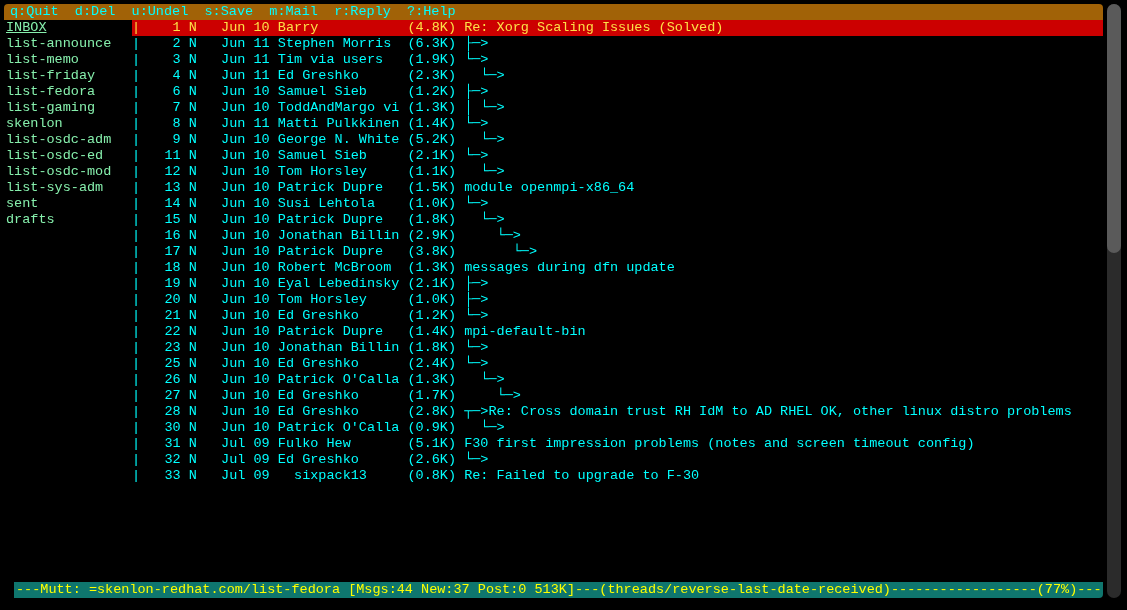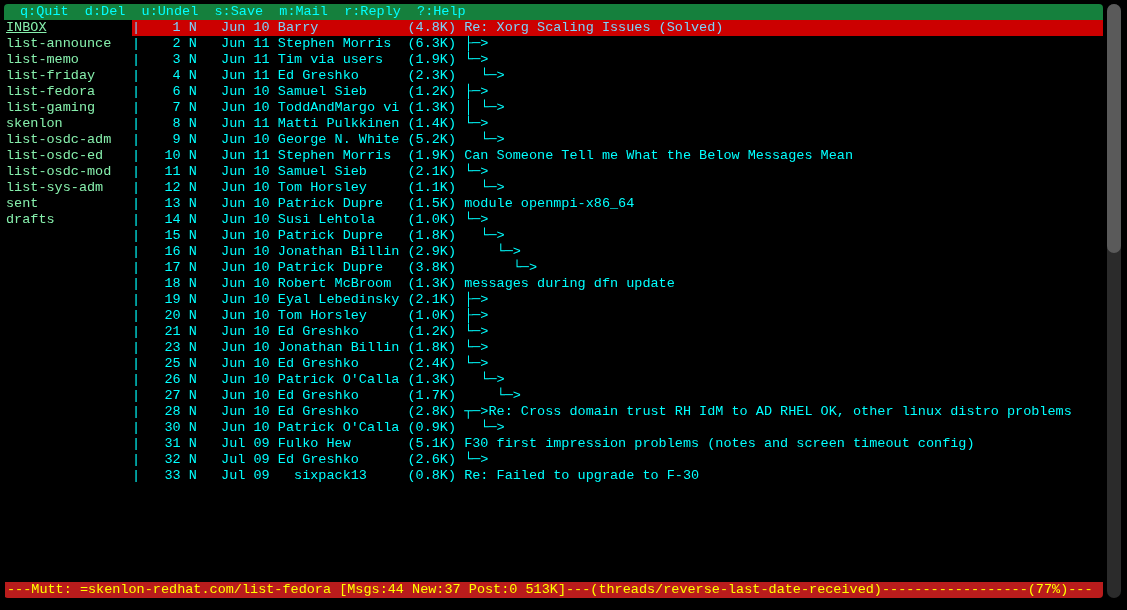--- a/index.html
+++ b/index.html
@@ -1,27 +1,27 @@
 <!DOCTYPE html>
 <html><head>
 <meta charset="utf-8">
 <style>
   html,body{margin:0;padding:0;background:#000;overflow:hidden}
   body{font-family:"Courier New",monospace;font-size:13.5px;line-height:16px;color:#0ff;width:1127px;height:610px;position:relative}
   .terminal{position:absolute;top:4px;left:4px;right:24px;bottom:12px;background:#000;border-radius:4px;overflow:hidden}
-  .topbar{background:#15803d;color:#00f;padding:0 16px;white-space:pre}
+  .topbar{background:#a16207;color:#00f;padding:0 6px;white-space:pre}
   .topbar .cmd{color:#0ff}
   .body-area{display:flex;height:calc(100% - 32px)}
   .sidebar{width:128px;background:#000;color:#86efac}
   .sidebar div{white-space:pre;padding-left:2px}
   .sidebar .highlight{text-decoration:underline}
   .msglist{flex:1;background:#000;color:#0ff;overflow:hidden}
   .row{white-space:pre;padding-left:0}
-  .row.sel{background:#c00;color:#7dd3fc}
-  .status{position:absolute;bottom:0;left:1px;right:0;background:#b91c1c;color:#ff0;white-space:pre;padding:0 2px}
+  .row.sel{background:#c00;color:#fde047}
+  .status{position:absolute;bottom:0;left:10px;right:0;background:#0f766e;color:#ff0;white-space:pre;padding:0 2px}
   .sc{position:absolute;right:6px;top:4px;bottom:12px;width:14px;background:#2b2b2b;border-radius:7px}
   .thumb{position:absolute;left:0;right:0;top:0;height:42%;background:#5a5a5a;border-radius:7px}
 </style>
 </head>
 <body>
 
 <div class="terminal">
   <div class="topbar"><span class="cmd">q</span><span class="cmd">:Quit</span>  <span class="cmd">d</span><span class="cmd">:Del</span>  <span class="cmd">u</span><span class="cmd">:Undel</span>  <span class="cmd">s</span><span class="cmd">:Save</span>  <span class="cmd">m</span><span class="cmd">:Mail</span>  <span class="cmd">r</span><span class="cmd">:Reply</span>  <span class="cmd">?</span><span class="cmd">:Help</span>   </div>
   <div class="body-area">
     <div class="sidebar">
@@ -41,32 +41,32 @@
       </div>
     <div class="msglist">
         <div class="row sel">|    1 N   Jun 10 Barry           (4.8K) Re: Xorg Scaling Issues (Solved)</div>
         <div class="row">|    2 N   Jun 11 Stephen Morris  (6.3K) ├─&gt;</div>
         <div class="row">|    3 N   Jun 11 Tim via users   (1.9K) └─&gt;</div>
         <div class="row">|    4 N   Jun 11 Ed Greshko      (2.3K)   └─&gt;</div>
         <div class="row">|    6 N   Jun 10 Samuel Sieb     (1.2K) ├─&gt;</div>
         <div class="row">|    7 N   Jun 10 ToddAndMargo vi (1.3K) │ └─&gt;</div>
         <div class="row">|    8 N   Jun 11 Matti Pulkkinen (1.4K) └─&gt;</div>
         <div class="row">|    9 N   Jun 10 George N. White (5.2K)   └─&gt;</div>
-        <div class="row">|   10 N   Jun 11 Stephen Morris  (1.9K) Can Someone Tell me What the Below Messages Mean</div>
         <div class="row">|   11 N   Jun 10 Samuel Sieb     (2.1K) └─&gt;</div>
         <div class="row">|   12 N   Jun 10 Tom Horsley     (1.1K)   └─&gt;</div>
         <div class="row">|   13 N   Jun 10 Patrick Dupre   (1.5K) module openmpi-x86_64</div>
         <div class="row">|   14 N   Jun 10 Susi Lehtola    (1.0K) └─&gt;</div>
         <div class="row">|   15 N   Jun 10 Patrick Dupre   (1.8K)   └─&gt;</div>
         <div class="row">|   16 N   Jun 10 Jonathan Billin (2.9K)     └─&gt;</div>
         <div class="row">|   17 N   Jun 10 Patrick Dupre   (3.8K)       └─&gt;</div>
         <div class="row">|   18 N   Jun 10 Robert McBroom  (1.3K) messages during dfn update</div>
         <div class="row">|   19 N   Jun 10 Eyal Lebedinsky (2.1K) ├─&gt;</div>
         <div class="row">|   20 N   Jun 10 Tom Horsley     (1.0K) ├─&gt;</div>
         <div class="row">|   21 N   Jun 10 Ed Greshko      (1.2K) └─&gt;</div>
+        <div class="row">|   22 N   Jun 10 Patrick Dupre   (1.4K) mpi-default-bin</div>
         <div class="row">|   23 N   Jun 10 Jonathan Billin (1.8K) └─&gt;</div>
         <div class="row">|   25 N   Jun 10 Ed Greshko      (2.4K) └─&gt;</div>
         <div class="row">|   26 N   Jun 10 Patrick O'Calla (1.3K)   └─&gt;</div>
         <div class="row">|   27 N   Jun 10 Ed Greshko      (1.7K)     └─&gt;</div>
         <div class="row">|   28 N   Jun 10 Ed Greshko      (2.8K) ┬─&gt;Re: Cross domain trust RH IdM to AD RHEL OK, other linux distro problems</div>
         <div class="row">|   30 N   Jun 10 Patrick O'Calla (0.9K)   └─&gt;</div>
         <div class="row">|   31 N   Jul 09 Fulko Hew       (5.1K) F30 first impression problems (notes and screen timeout config)</div>
         <div class="row">|   32 N   Jul 09 Ed Greshko      (2.6K) └─&gt;</div>
         <div class="row">|   33 N   Jul 09   sixpack13     (0.8K) Re: Failed to upgrade to F-30</div>
       </div>

